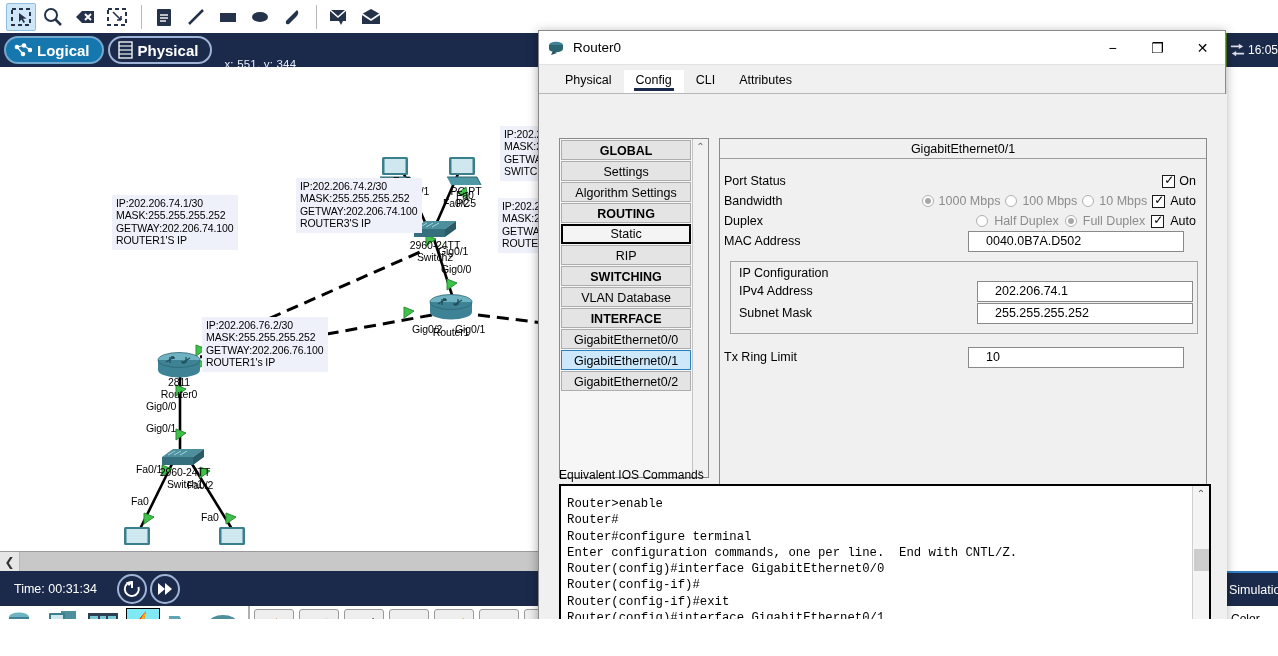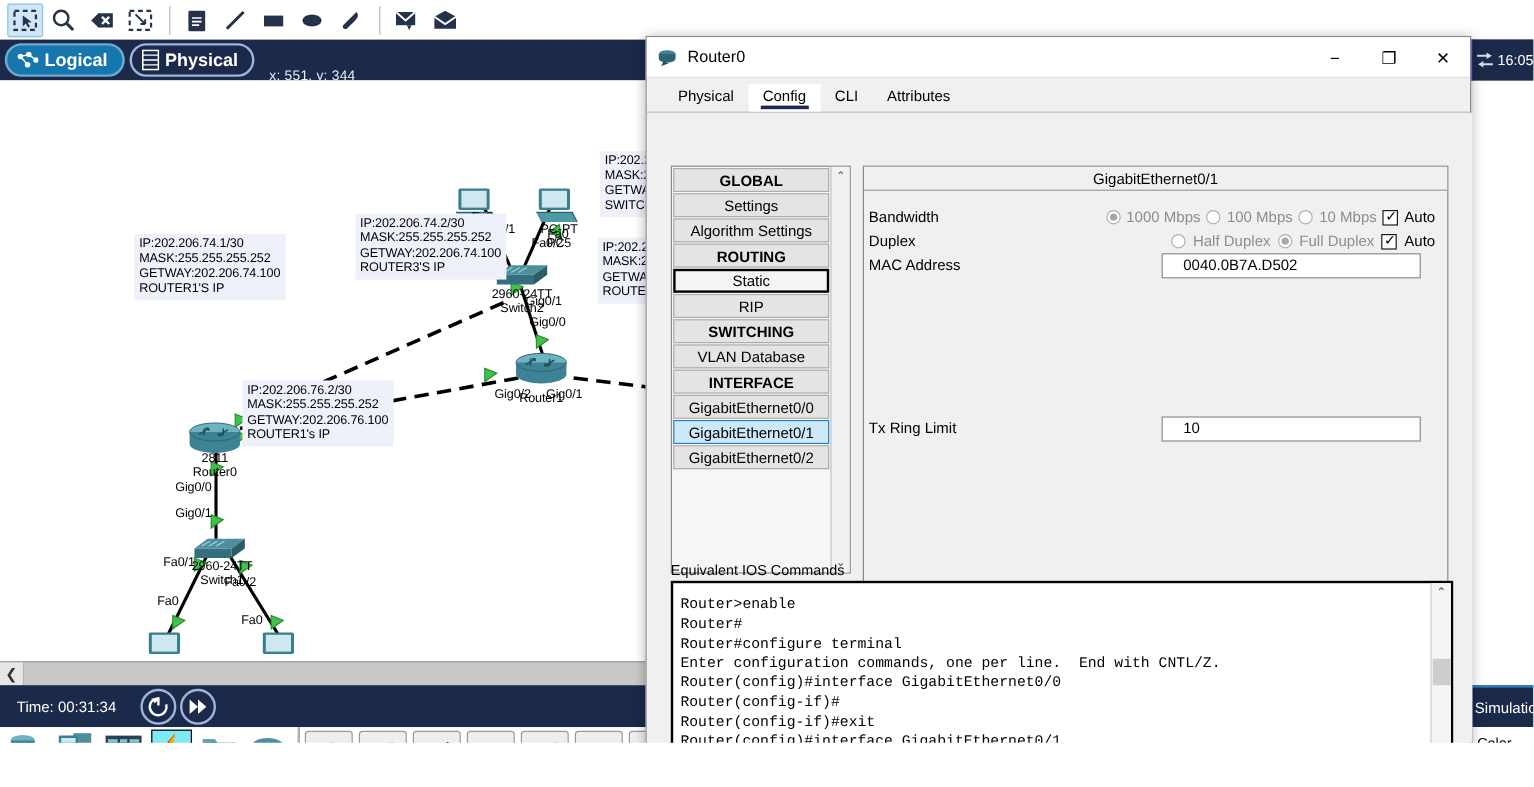--- a/index.html
+++ b/index.html
@@ -34,21 +34,21 @@
     display: flex; align-items: center; gap: 5px;
     height: 28px; padding: 0 12px 0 8px;
     border: 2px solid #9fb4d6; border-radius: 16px;
     color: #ffffff; font-size: 15px; font-weight: bold; margin-right: 4px;
   }
   .vpill.active { background: #1577ad; border-color: #73a8cf; }
   .coords { color: #e8eef8; font-size: 11.5px; margin-left: 8px; letter-spacing: .2px; margin-top: 28px; }
   .clockbox {
     position: absolute; right: 0; top: 33px; height: 34px; width: 53px;
     background: #1b2a4a; display: flex; align-items: center; gap: 3px;
-    border-left: 2px solid #6d28d9; padding-left: 3px;
+    border-left: 2px solid #4d7c0f; padding-left: 3px;
   }
   .clockbox .ctime { color: #fff; font-size: 12px; }
 
   
   .canvas {
     position: absolute; left: 0; top: 67px; width: 1225px; height: 478px;
     background: #ffffff; overflow: hidden;
     border-right: 2px solid #2e7fc4;
   }
 
@@ -681,20 +681,27 @@
           <span>⌃</span>
           <span>⌄</span>
         </div>
       </div>
 
       <div class="rightpanel">
         <div class="gbar">GigabitEthernet0/1</div>
 
         <div style="position:relative; height:84px; padding-top:12px;">
 
+          <div class="prow">
+            <span class="lbl">Port Status</span>
+            <span style="position:absolute; right:10px; display:flex; align-items:center; gap:4px;">
+              <span class="cbx on"></span>
+              <span>On</span>
+            </span>
+          </div>
 
           <div class="prow">
             <span class="lbl">Bandwidth</span>
             <span style="position:absolute; right:10px; display:flex; align-items:center; gap:5px;">
               <span class="radio on"></span>
               <span class="plabel-muted">1000 Mbps</span>
               <span class="radio"></span>
               <span class="plabel-muted">100 Mbps</span>
               <span class="radio"></span>
               <span class="plabel-muted">10 Mbps</span>
@@ -714,20 +721,31 @@
               <span>Auto</span>
             </span>
           </div>
 
           <div class="prow">
             <span class="lbl">MAC Address</span>
             <input class="tinput" style="position: absolute; left: 248px; width: 216px;" value="0040.0B7A.D502">
           </div>
         </div>
 
+        <div class="ipgroup">
+          <div style="font-size:12.5px; padding:4px 0 1px 8px;">IP Configuration</div>
+          <div class="prow" style="padding-left:8px; position:relative;">
+            <span class="lbl">IPv4 Address</span>
+            <input class="tinput" style="position: absolute; left: 246px; width: 216px;" value="202.206.74.1">
+          </div>
+          <div class="prow" style="padding-left:8px; position:relative; margin-top:2px;">
+            <span class="lbl">Subnet Mask</span>
+            <input class="tinput" style="position: absolute; left: 246px; width: 216px;" value="255.255.255.252">
+          </div>
+        </div>
 
         <div class="prow" style="position:absolute; left:0; top:208px; width:488px;">
           <span class="lbl">Tx Ring Limit</span>
           <input class="tinput" style="position: absolute; left: 248px; width: 216px;" value="10">
         </div>
       </div>
     </div>
 
     <div class="ioslabel" style="left:20px; top:437px;">Equivalent IOS Commands</div>
     <div class="iosbox" style="left:20px; top:453px;">

